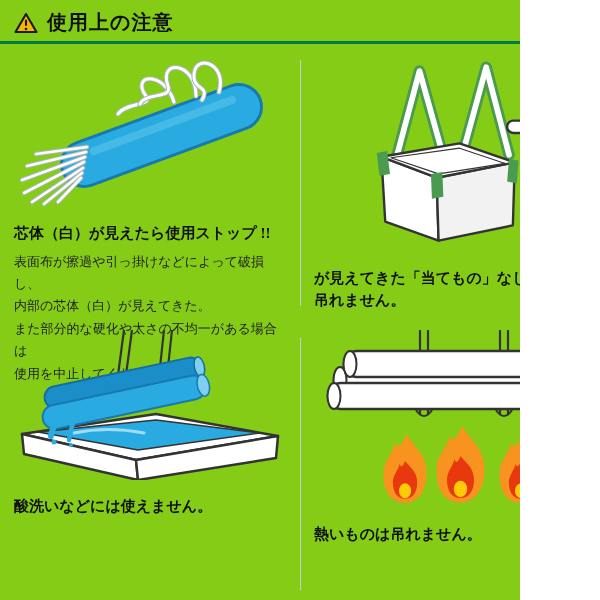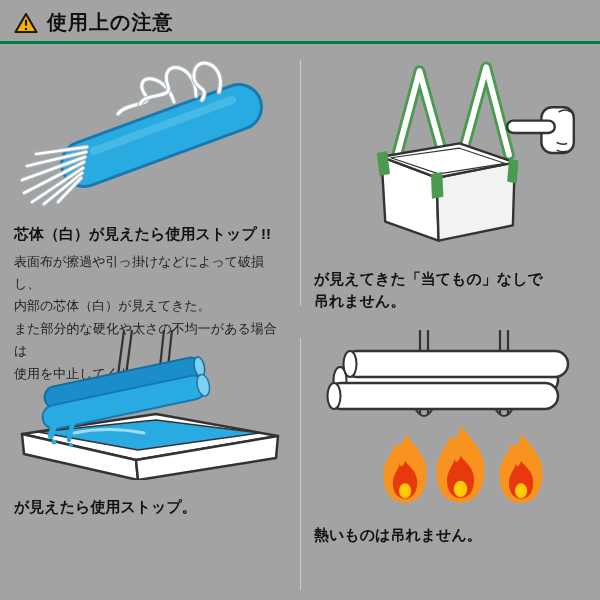--- a/index.html
+++ b/index.html
@@ -1,20 +1,20 @@
 <!DOCTYPE html>
 <html><head>
 <meta charset="utf-8">
 <style>
   * { box-sizing: border-box; }
   body { margin: 0; background: #fff; }
   .page {
-    position: relative; width: 600px; height: 600px; overflow: hidden;
-    background: #a3a3a3; color: #111;
-    font-family: Liberation Sans, sans-serif;
+    position: relative; width: 520px; height: 600px; overflow: hidden;
+    background: #84cc16; color: #111;
+    font-family: Liberation Serif, serif;
   }
   .header { position: absolute; left: 14px; top: 9px; display: flex; align-items: center; gap: 9px; }
   .warn-icon { width: 24px; height: 22px; flex: 0 0 auto; }
   .page-title { margin: 0; font-size: 20px; font-weight: 700; letter-spacing: 1px; color: #111; }
   .green-rule { position: absolute; left: 0; top: 41px; width: 600px; height: 3px; background: #007b43; }
   .vdiv { position: absolute; left: 300px; width: 1px; background: #cccccc; }
   .vdiv-top { top: 60px; height: 246px; }
   .vdiv-bottom { top: 338px; height: 252px; }
   .quad { position: absolute; width: 300px; padding: 0 14px; }
   .q1 { left: 0;   top: 52px;  height: 276px; }
@@ -150,21 +150,21 @@
         <ellipse cx="190" cy="70" rx="6" ry="11" fill="#7fd0f0" stroke="#1779b0" stroke-width="1.5"></ellipse>
       </g>
 
       <g stroke="#29abe2" stroke-linecap="round" fill="none">
         <path d="M44,86 C40,96 38,100 37,106" stroke-width="6"></path>
         <path d="M60,90 C57,98 56,104 55,110" stroke-width="4.5"></path>
       </g>
       <circle cx="40" cy="112" r="2.5" fill="#29abe2"></circle>
       <circle cx="57" cy="115" r="2" fill="#29abe2"></circle>
     </svg>
-    <h2 class="sec-heading">が見えたら使用ストップ。</h2>
+    <h2 class="sec-heading">酸洗いなどには使えません。</h2>
   </section>
 
   <section class="quad q4">
     <svg class="illus" width="272" height="178" viewBox="0 0 272 178" aria-hidden="true">
       <defs>
         <g id="flame">
           <path d="M24,0 C30,10 39,15 39,29 C39,43 32,51 23,51 C12,51 7,42 7,30 C7,19 14,15 16,6 C17,12 21,8 24,0 Z" fill="#f7931e"></path>
           <path d="M23,20 C27,25 32,28 32,36 C32,44 28,48 23,48 C17,48 14,43 14,36 C14,30 18,27 19,22 C20,26 22,23 23,20 Z" fill="#e8380d"></path>
           <ellipse cx="23" cy="42" rx="4.5" ry="5.5" fill="#ffcb05"></ellipse>
         </g>

